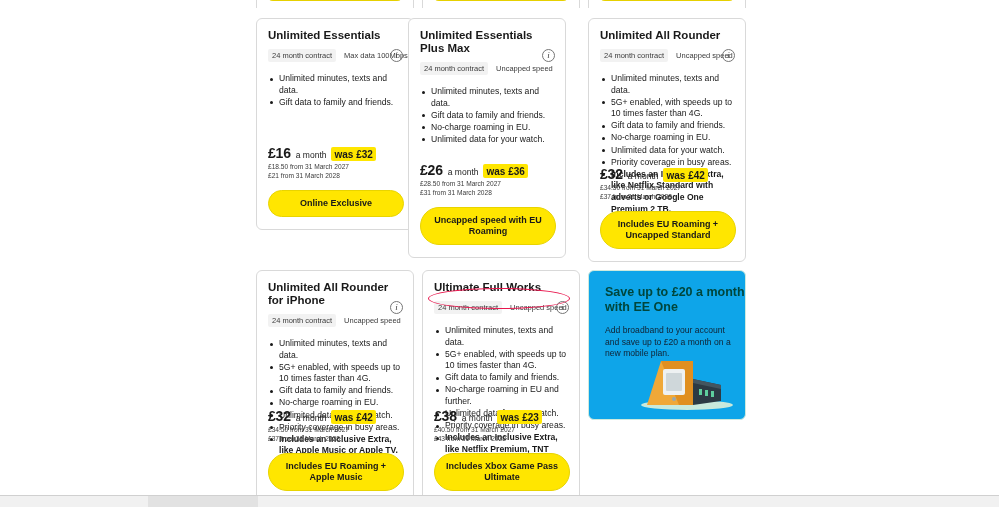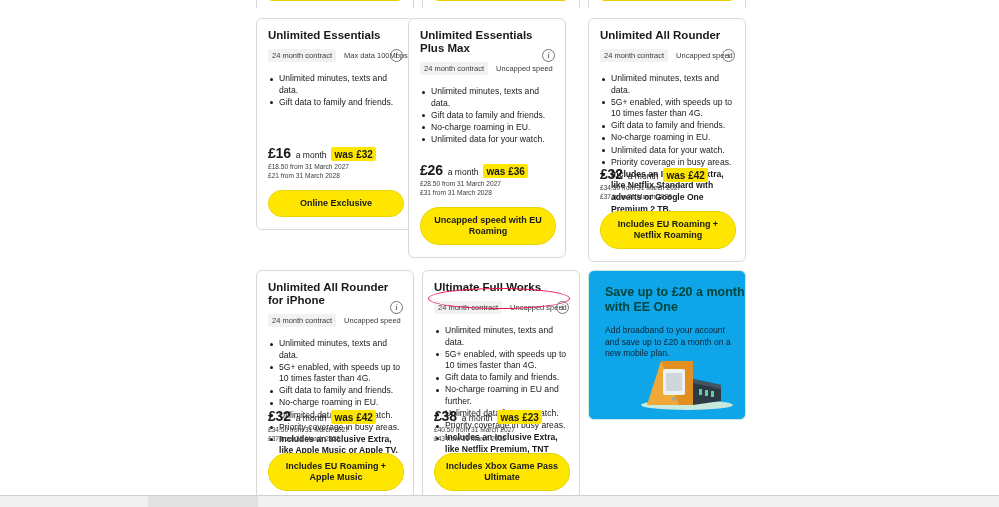--- a/index.html
+++ b/index.html
@@ -281,21 +281,21 @@
       <li class="bold">Includes an Inclusive Extra, like Netflix Standard with adverts or Google One Premium 2 TB.</li>
     </ul>
     <div style="position:absolute; left:11px; bottom:12px; width:136px;">
       <div class="price-row">
         <span class="price">£32</span>
         <span class="per">a month</span>
         <span class="was">was £42</span>
       </div>
       <div class="sub">£34.50 from 31 March 2027</div>
       <div class="sub">£37 from 31 March 2028</div>
-      <div class="cta">Includes EU Roaming + Netflix Roaming</div>
+      <div class="cta">Includes EU Roaming + Uncapped Standard</div>
     </div>
   </div>
 
   <div class="card" style="left:256px; top:270px; width:158px; height:234px;">
     <div class="card-title">Unlimited All Rounder for iPhone</div>
     <div class="meta-row">
       <span class="meta">24 month contract</span>
       <span class="meta plain">Uncapped speed</span>
     </div>
     <div class="info-icon">i</div>

